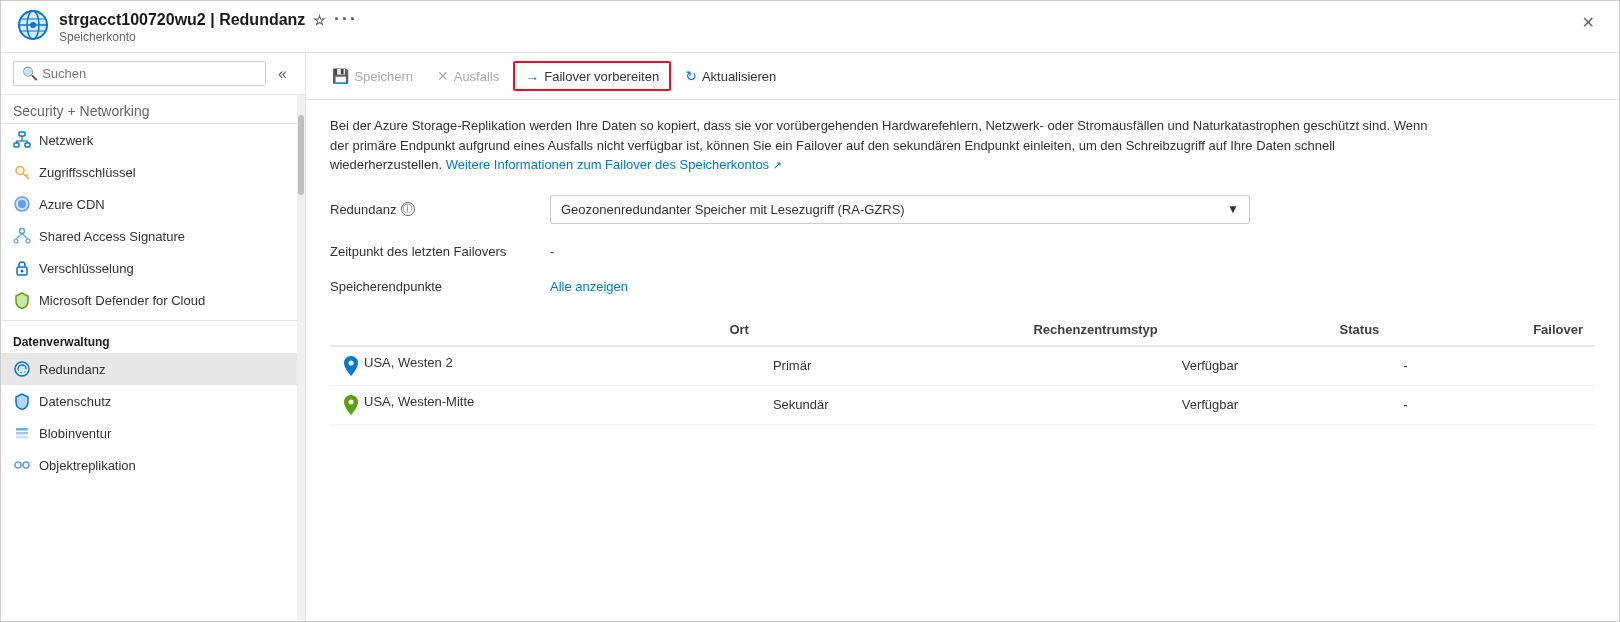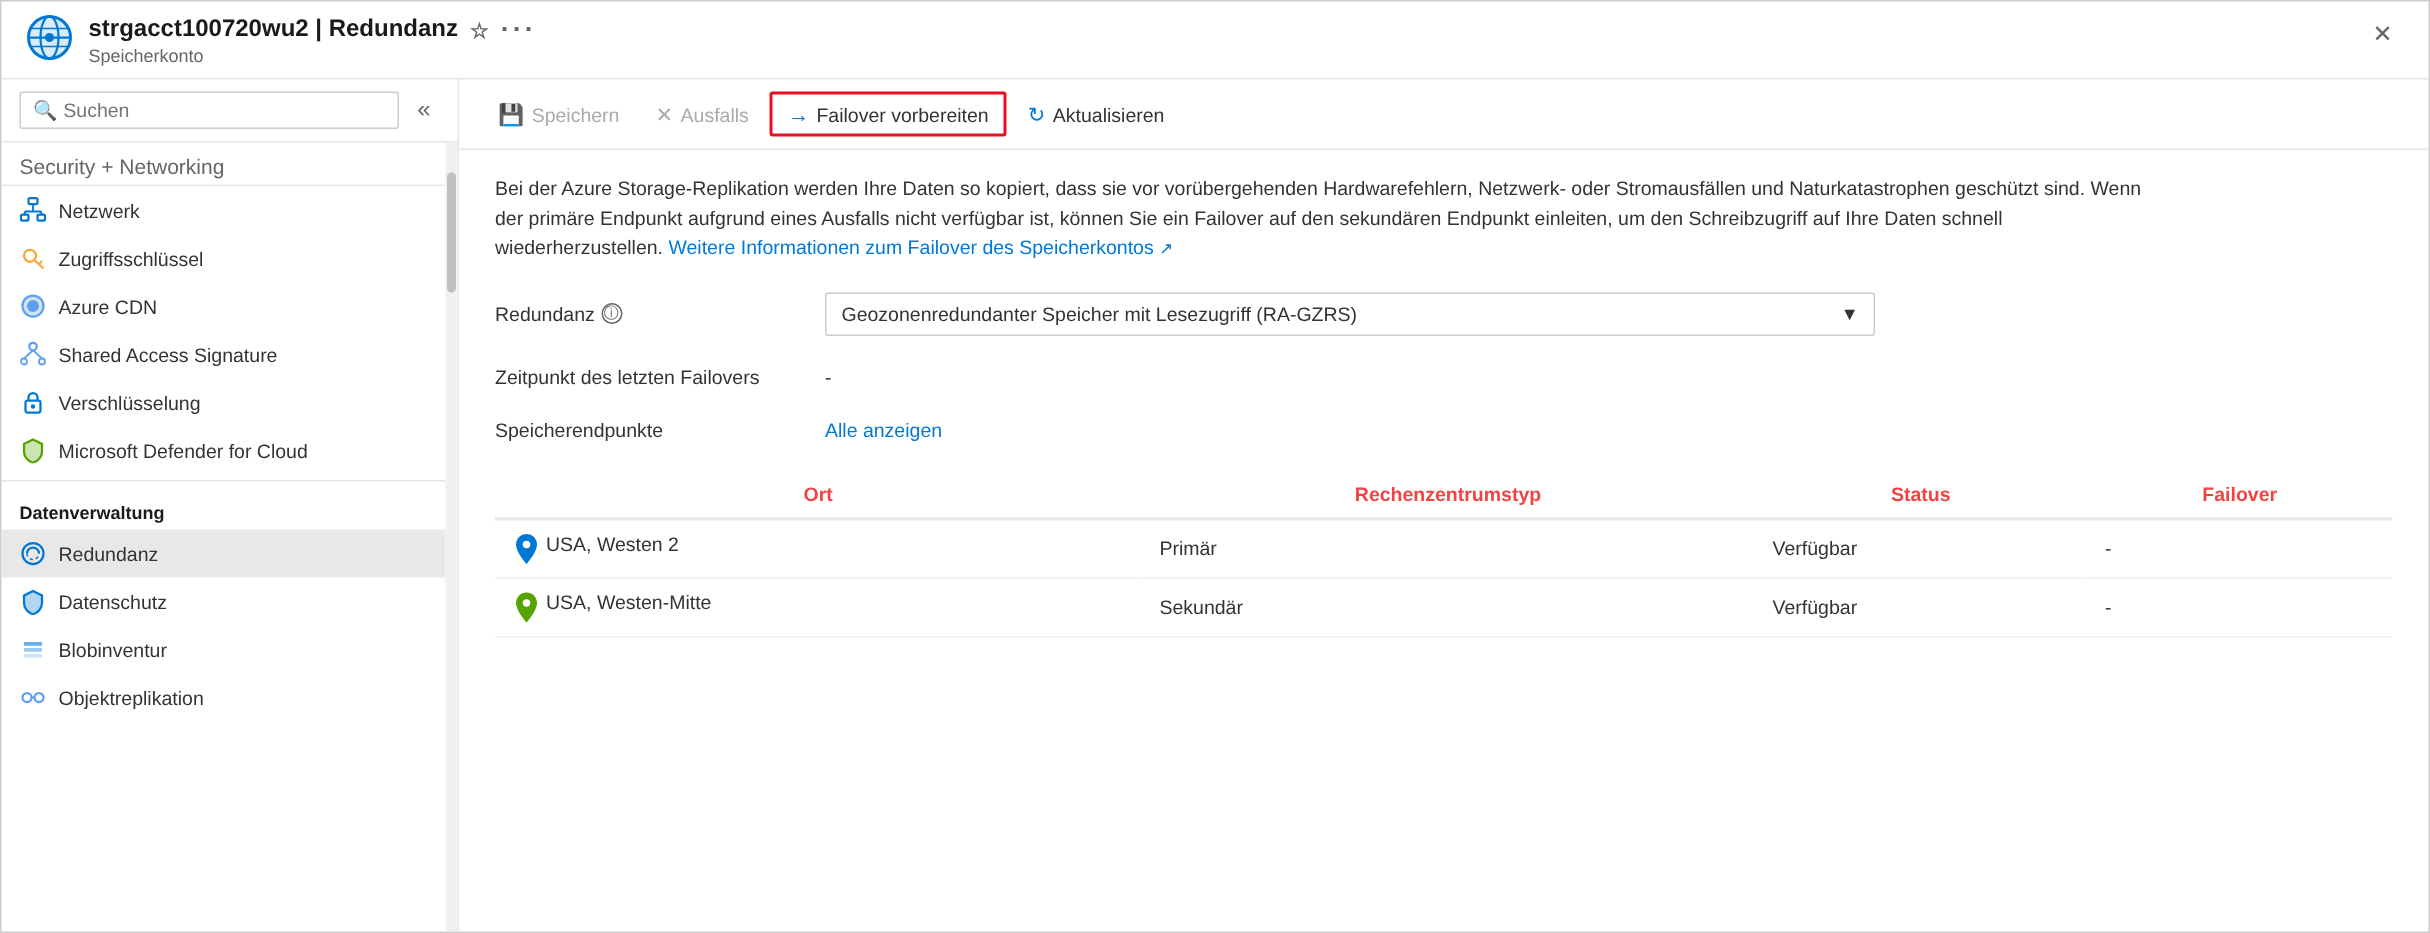--- a/index.html
+++ b/index.html
@@ -64,21 +64,21 @@
     .dropdown-arrow { font-size: 12px; color: #333; }
     
     
     .link-value { color: #0078d4; cursor: pointer; text-decoration: none; font-size: 13px; }
     
     
     .dash-value { color: #333; font-size: 13px; }
     
     
     .data-table { width: 100%; border-collapse: collapse; margin-top: 10px; }
-    .data-table th { text-align: center; font-weight: 700; font-size: 13px; padding: 8px 12px; border-bottom: 2px solid #e5e5e5; color: #ef4444; }
+    .data-table th { text-align: right; font-weight: 700; font-size: 13px; padding: 8px 12px; border-bottom: 2px solid #e5e5e5; color: #404040; }
     .data-table td { padding: 8px 12px; border-bottom: 1px solid #f0f0f0; font-size: 13px; color: #333; vertical-align: middle; }
     .location-cell { display: flex; align-items: flex-start; gap: 4px; }
   </style>
 </head>
 <body>
 
 <div class="window">
 
   <div class="title-bar">
     <div class="title-icon">

